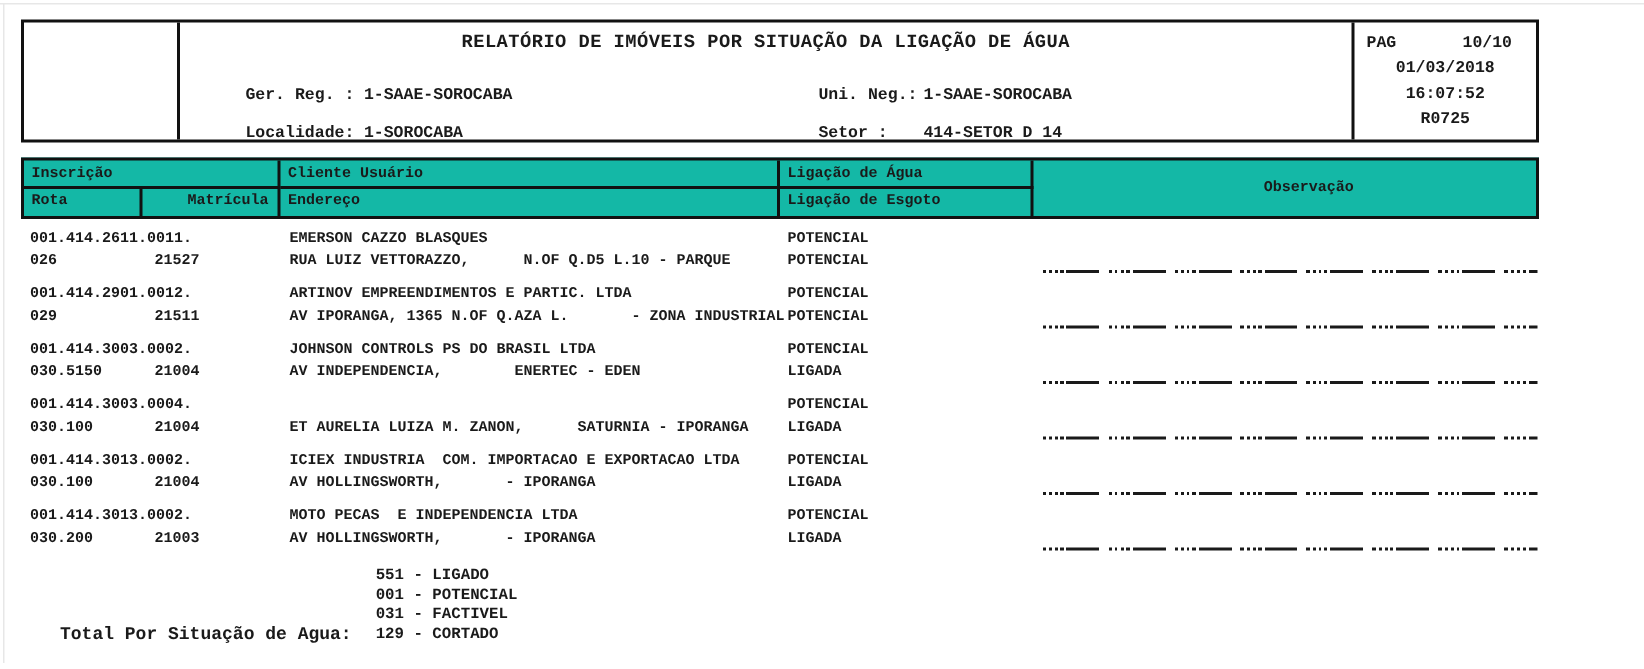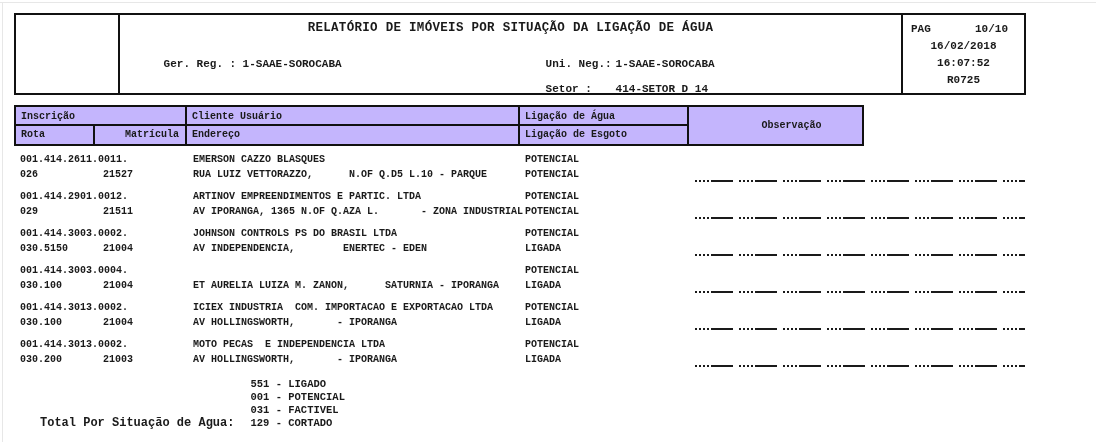--- a/index.html
+++ b/index.html
@@ -20,24 +20,24 @@
   .hline{position:absolute;font-size:11px;white-space:pre;}
   .hl-b{top:31px;} .hl-c{top:56px;}
   .pos-l{left:4px;} .pos-r{left:386px;}
   .lbl{display:inline-block;min-width:79px;}
   .lblr{display:inline-block;min-width:70px;}
   .hright{width:123px;border-left:2px solid #111;box-sizing:border-box;font-size:11px;padding-top:6px;}
   .hright .rline{height:17px;line-height:17px;text-align:center;}
   .pagline{display:flex;justify-content:space-between;padding:0 16px 0 8px;height:17px;line-height:17px;}
 
   
-  .thead{position:absolute;left:14px;top:105px;width:850px;box-sizing:border-box;
+  .thead{position:absolute;left:14px;top:105px;width:1012px;box-sizing:border-box;
          border:2px solid #111;display:grid;
          grid-template-columns:79px 92px 333px 169px 1fr;
-         grid-template-rows:19px 18px;font-size:10px;background:#c4b5fd;}
+         grid-template-rows:19px 18px;font-size:10px;background:#14b8a6;}
   .th{line-height:19px;padding-left:5px;white-space:nowrap;overflow:hidden;box-sizing:border-box;}
   .th-insc{grid-area:1/1/2/3;border-right:2px solid #111;border-bottom:2px solid #111;}
   .th-cli {grid-area:1/3;border-right:2px solid #111;border-bottom:2px solid #111;}
   .th-agua{grid-area:1/4;border-right:2px solid #111;border-bottom:2px solid #111;}
   .th-obs {grid-area:1/5/3/6;display:flex;align-items:center;justify-content:center;padding:0;margin-left:32px;}
   .th-rota{grid-area:2/1;border-right:2px solid #111;line-height:18px;}
   .th-mat {grid-area:2/2;border-right:2px solid #111;line-height:18px;padding-left:30px;}
   .th-end {grid-area:2/3;border-right:2px solid #111;line-height:18px;}
   .th-esg {grid-area:2/4;border-right:2px solid #111;line-height:18px;}
 
@@ -76,30 +76,33 @@
 <div class="hdr">
   <div class="logo"></div>
   <div class="hcenter">
     <div class="htitle">RELATÓRIO DE IMÓVEIS POR SITUAÇÃO DA LIGAÇÃO DE ÁGUA</div>
     <div class="hline hl-b pos-l">
       <span class="lbl">Ger. Reg. :</span><span>1-SAAE-SOROCABA</span>
     </div>
     <div class="hline hl-b pos-r">
       <span class="lblr">Uni. Neg.:</span><span>1-SAAE-SOROCABA</span>
     </div>
+    <div class="hline hl-c pos-l">
+      <span class="lbl">Localidade:</span><span>1-SOROCABA</span>
+    </div>
     <div class="hline hl-c pos-r">
       <span class="lblr">Setor :</span><span>414-SETOR D 14</span>
     </div>
   </div>
   <div class="hright">
     <div class="pagline">
       <span>PAG</span>
       <span>10/10</span>
     </div>
-    <div class="rline">16/02/2018</div>
+    <div class="rline">01/03/2018</div>
     <div class="rline">16:07:52</div>
     <div class="rline">R0725</div>
   </div>
 </div>
 
 <div class="thead">
   <div class="th th-insc">Inscrição</div>
   <div class="th th-cli">Cliente Usuário</div>
   <div class="th th-agua">Ligação de Água</div>
   <div class="th th-obs">Observação</div>

